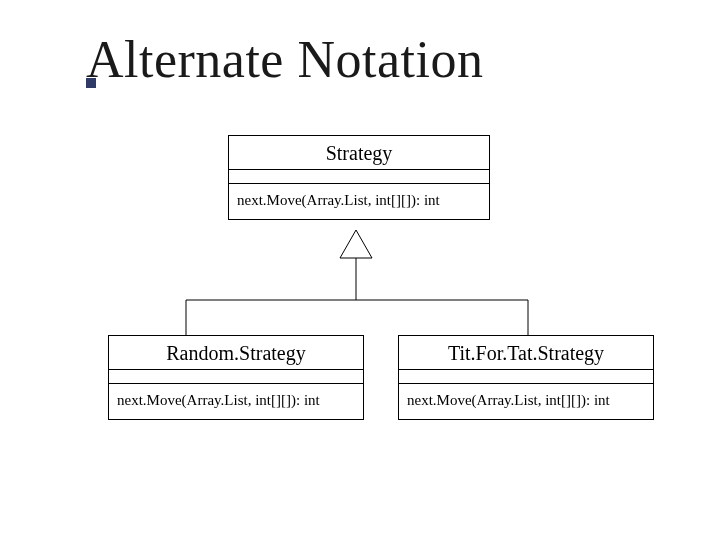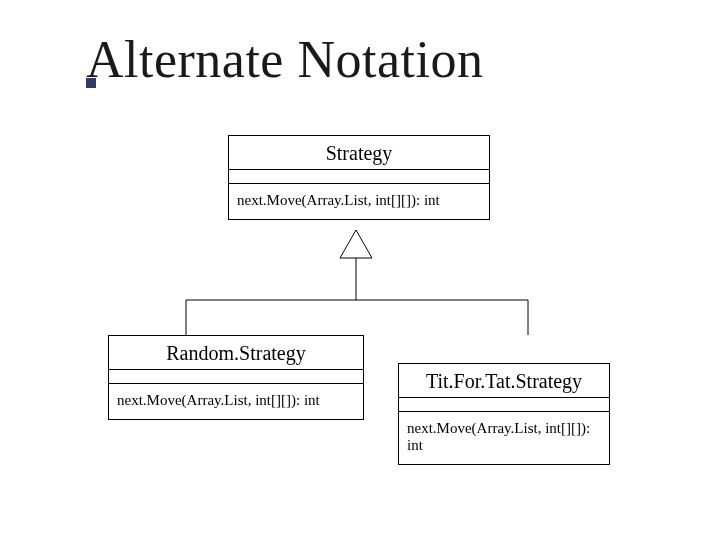--- a/index.html
+++ b/index.html
@@ -64,22 +64,21 @@
   
   .random {
     left: 76px;
     top: 335px;
     width: 256px;
     margin-left: 32px;
   }
   .tft {
     left: 398px;
     top: 335px;
-    width: 212px;
-    margin-top: 28px;
+    width: 256px;
   }
 
   svg.connectors {
     position: absolute;
     left: 0;
     top: 0;
     width: 720px;
     height: 540px;
     pointer-events: none;
   }

